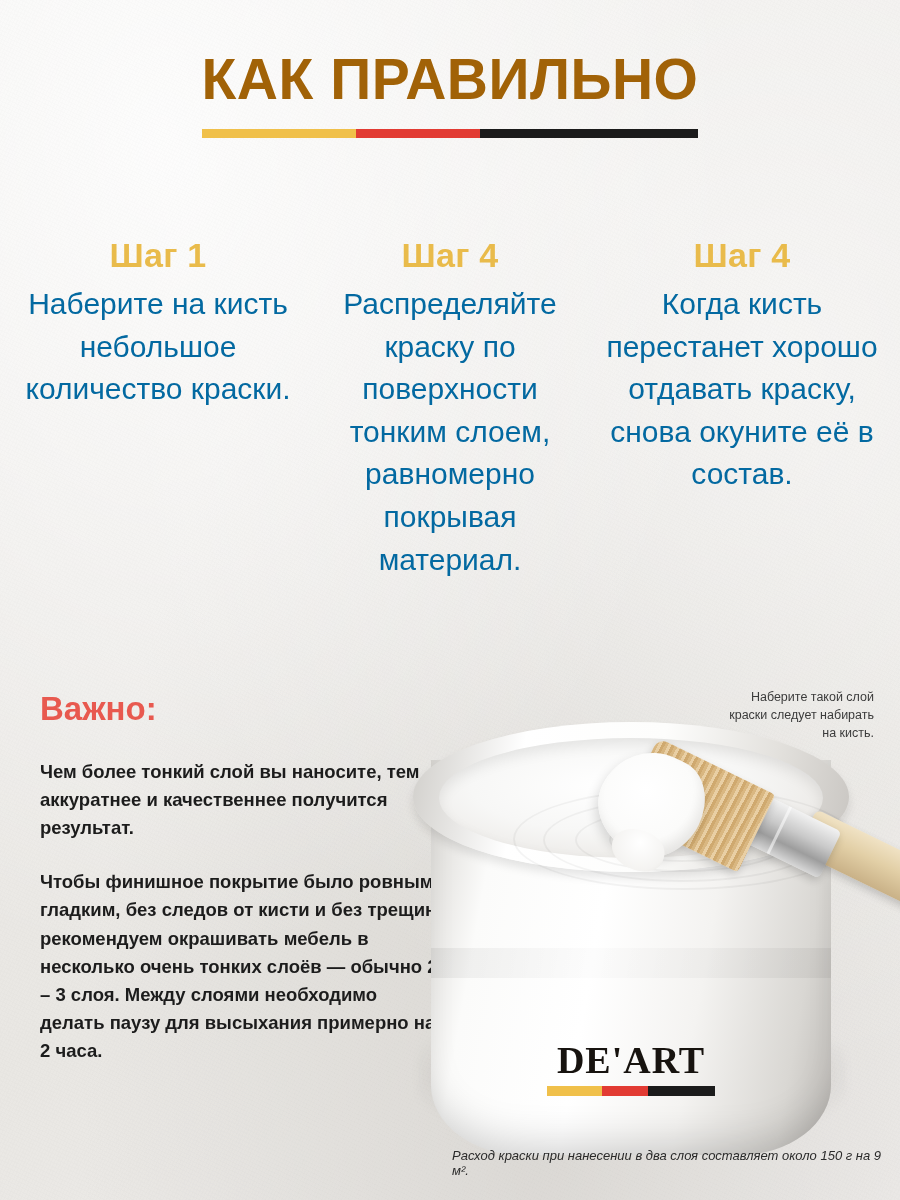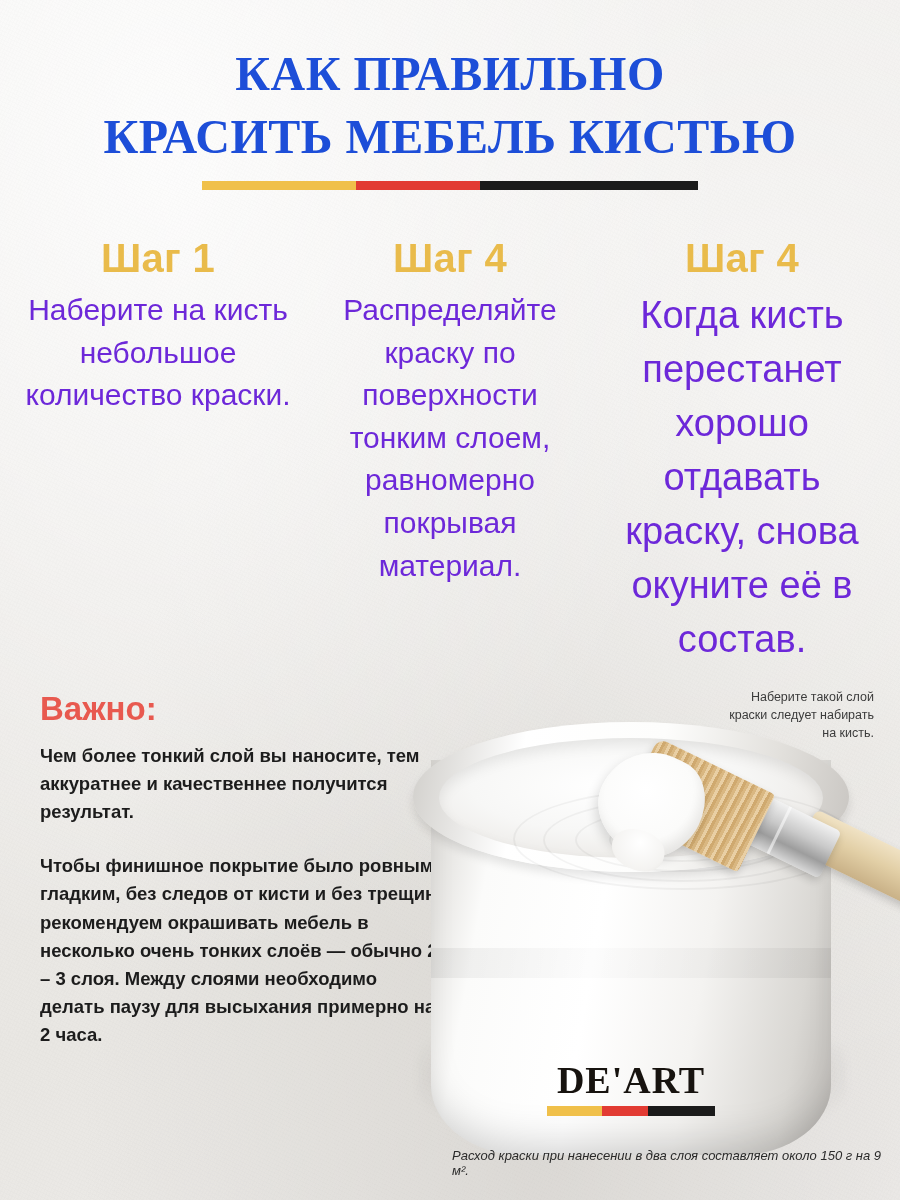--- a/index.html
+++ b/index.html
@@ -41,26 +41,25 @@
   
   .title-block {
     position: absolute;
     top: 42px;
     left: 0;
     width: 900px;
     text-align: center;
   }
   .title-line {
     font-weight: bold;
-    font-size: 48px;
+    font-size: 57px;
     letter-spacing: 0.5px;
-    color: #1d4ed8;
+    color: #a16207;
     line-height: 1.32;
     text-transform: uppercase;
-    font-family: Liberation Serif, serif;
   }
   .title-rule {
     margin: 12px auto 0 auto;
     width: 496px;
     height: 9px;
     display: flex;
   }
   .title-rule span { display: block; height: 100%; }
   .tr-yellow { width: 31%; }
   .tr-red    { width: 25%; }
@@ -75,46 +74,46 @@
     display: flex;
     align-items: flex-start;
   }
   .step {
     flex: 1 1 0;
     text-align: center;
     padding: 0 6px;
   }
   .step-title {
     font-weight: bold;
-    font-size: 40px;
+    font-size: 34px;
     color: #e9bb4b;
     margin-bottom: 8px;
     letter-spacing: .3px;
   }
   .step-body {
     font-size: 31px;
     line-height: 1.42;
-    color: #6d28d9;
+    color: #0369a1;
   }
   .step-1 .step-body { font-size: 30px; }
   .step-2 .step-body { font-size: 30px; }
-  .step-3 .step-body { font-size: 38px; }
+  .step-3 .step-body { font-size: 30px; }
 
   
   .important {
     position: absolute;
     top: 690px;
     left: 40px;
     width: 392px;
   }
   .important-title {
     font-weight: bold;
     font-size: 33px;
     color: #e8594f;
-    margin-bottom: 14px;
+    margin-bottom: 30px;
   }
   .important-p {
     font-size: 18.5px;
     font-weight: bold;
     line-height: 1.52;
     color: #1c1c1c;
     margin: 12px 0 26px 0;
   }
   .important-p.second { margin-bottom: 0; width: 405px; }
 
@@ -204,21 +203,21 @@
   }
   .s1 { left: 74px;  top: 50px;  width: 336px; height: 98px; }
   .s2 { left: 104px; top: 60px;  width: 276px; height: 80px; }
   .s3 { left: 136px; top: 70px;  width: 212px; height: 60px; }
   .s4 { left: 170px; top: 80px;  width: 142px; height: 40px; }
 
   
   .brand {
     position: absolute;
     left: 128px;
-    top: 358px;
+    top: 338px;
     width: 216px;
     text-align: center;
   }
   .brand-name {
     font-family: "Liberation Serif", serif;
     font-weight: bold;
     font-size: 38px;
     letter-spacing: 1px;
     color: #17130f;
   }
@@ -313,21 +312,20 @@
 </head>
 <body>
 
 <div class="page"></div>
 <div class="grain"></div>
 
 <div class="content">
 
   <div class="title-block">
     <div class="title-line">КАК ПРАВИЛЬНО</div>
-    <div class="title-line">КРАСИТЬ МЕБЕЛЬ КИСТЬЮ</div>
     <div class="title-rule">
       <span class="tr-yellow" style="background:#f0c04a"></span>
       <span class="tr-red" style="background:#e23b33"></span>
       <span class="tr-black" style="background:#1b1b1b"></span>
     </div>
   </div>
 
   <div class="steps">
     <div class="step step-1">
       <div class="step-title">Шаг 1</div>

